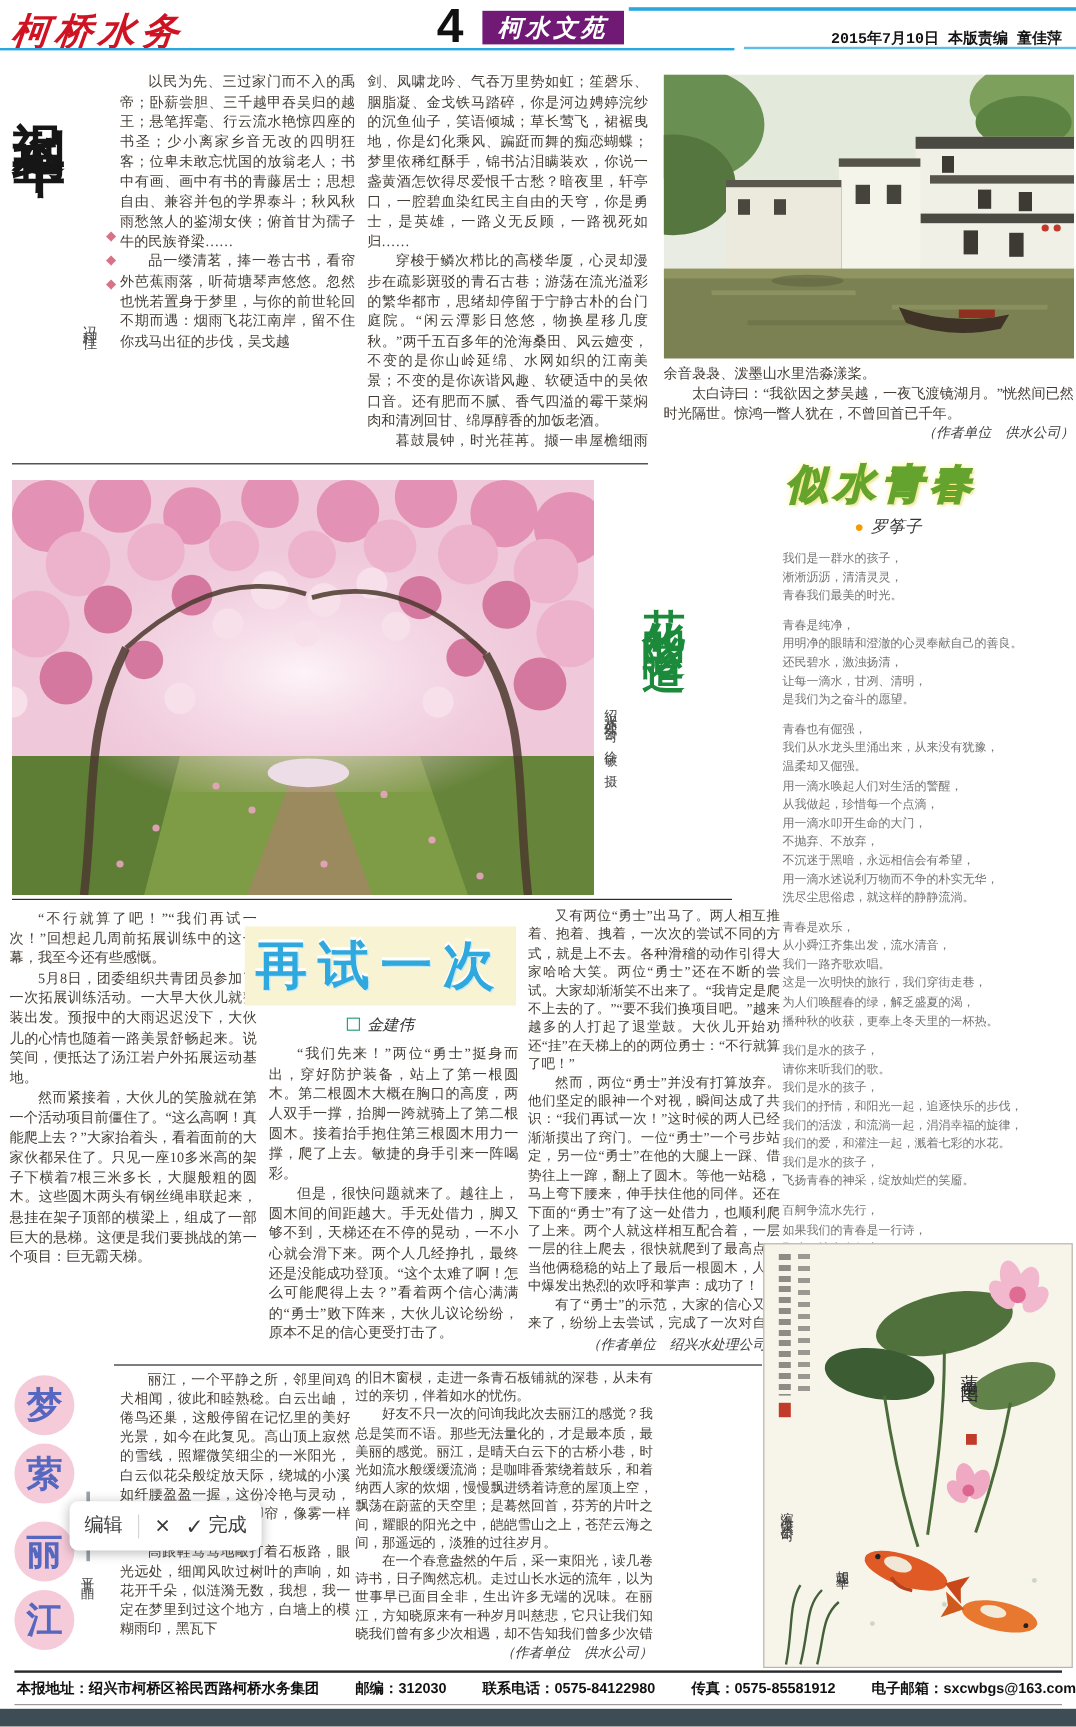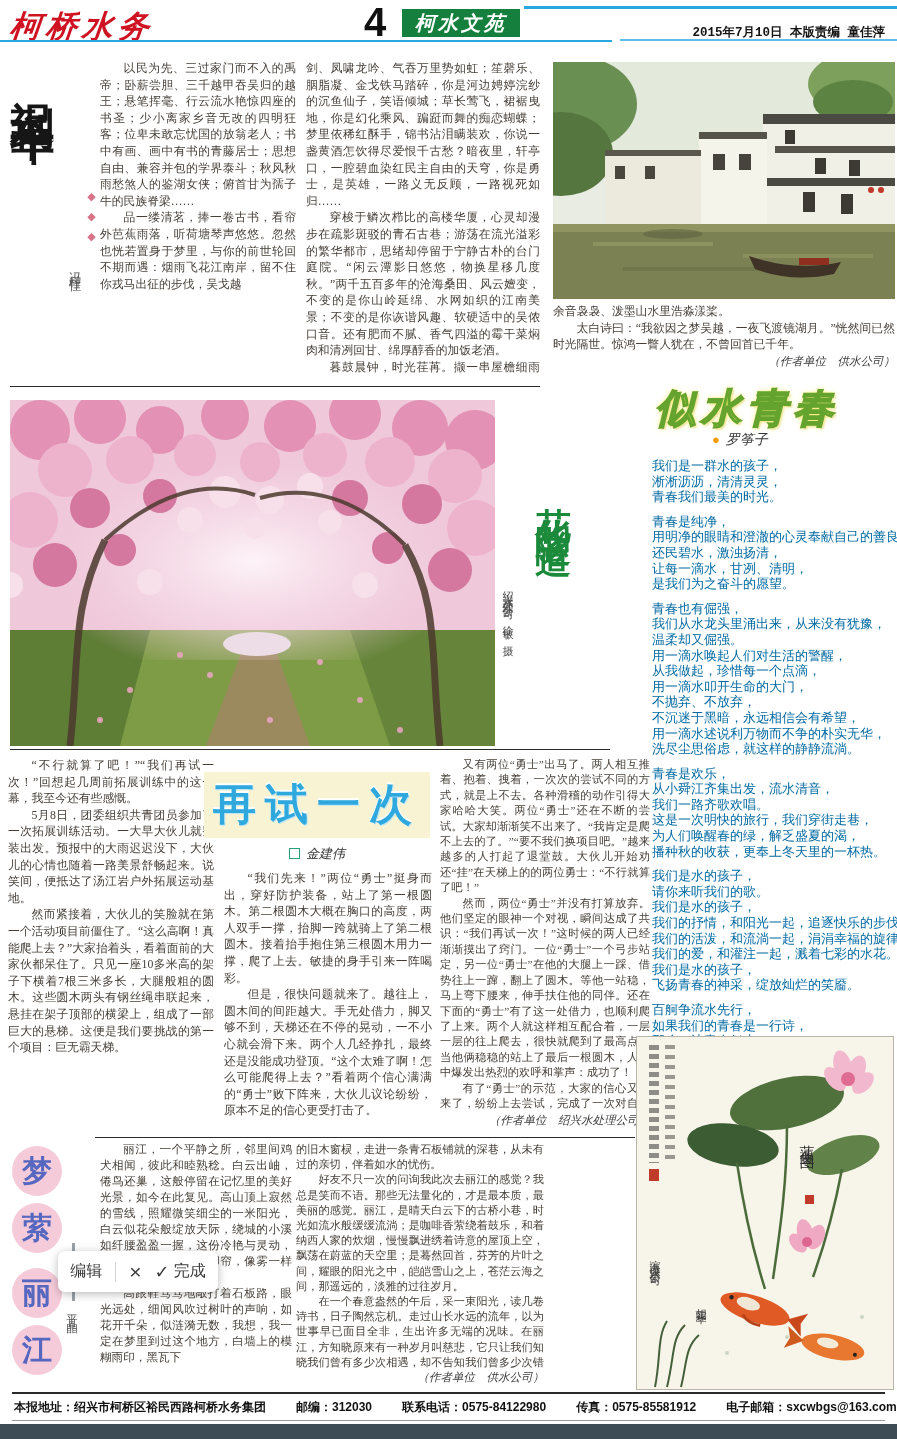--- a/index.html
+++ b/index.html
@@ -8,38 +8,38 @@
   .abs{position:absolute;}
   .vert{writing-mode:vertical-rl;}
   .bt{font-size:11.8px;line-height:16.6px;text-align:justify;color:#453e37;overflow:hidden;}
   .bt p{margin:0;text-indent:2em;}
   .bt p.cont{text-indent:0;}
   .byline{font-style:italic;text-align:right;font-size:11.5px;color:#3c3c3c;}
   .rule{background:#2a2a2a;}
   
   .logo{font-size:31px;font-weight:bold;font-style:italic;color:#cf1322;letter-spacing:5px;transform:skewX(-6deg);}
   .pageno{font-size:40px;font-weight:900;color:#101010;font-family:"Liberation Sans",sans-serif;}
-  .secbox{background:#15803d;color:#fff;font-size:20px;font-style:italic;font-weight:bold;
+  .secbox{background:#701a75;color:#fff;font-size:20px;font-style:italic;font-weight:bold;
           display:flex;align-items:center;justify-content:center;letter-spacing:3px;}
   .blue{background:#2aa7df;}
   .dateline{font-size:12.5px;font-weight:bold;color:#141414;font-family:"Liberation Sans",sans-serif;}
   
   .t1{font-size:44px;font-weight:900;color:#161616;letter-spacing:7px;line-height:1;}
   .diam{color:#d87387;font-size:11px;letter-spacing:7px;}
   .vauthor{font-size:12px;color:#4a4a4a;letter-spacing:4px;}
   .photo{overflow:hidden;}
   
   .ft{font-size:36px;font-weight:900;color:#1c8a3b;letter-spacing:12px;}
   .fcredit{font-size:11px;color:#4a4a4a;letter-spacing:3px;}
   
-  .poemtitle{font-size:40px;font-weight:900;font-style:italic;letter-spacing:6px;color:#aed04b;
+  .poemtitle{font-size:34px;font-weight:900;font-style:italic;letter-spacing:6px;color:#aed04b;
      -webkit-text-stroke:1.5px #63a32e;text-shadow:0 0 6px #ffef7a,0 0 2px #ffe800,2px 2px 2px #e5e0b0;}
   .poemauthor{font-size:14px;font-style:italic;color:#333;}
   .pdot{color:#f59a00;font-size:13px;margin-right:6px;}
-  .pl{font-size:13px;line-height:15.6px;color:#0369a1;white-space:nowrap;}
+  .pl{font-size:10px;line-height:15.6px;color:#737373;white-space:nowrap;}
   .stanza{margin-bottom:9px;}
   
   .retrybox{background:#f8f3d3;display:flex;align-items:center;justify-content:center;}
   .retrytitle{font-size:43px;font-weight:900;letter-spacing:9px;color:#2fa8de;
      text-shadow:0 -2px 0 #ffffff,1px 1px 0 #bfe6f5;}
   .boxauthor{font-size:13px;font-style:italic;color:#333;text-align:center;}
   .sq{display:inline-block;width:9px;height:9px;border:1.5px solid #2aa07a;margin-right:6px;vertical-align:-1px;}
   
   .ljc{width:50px;height:50px;border-radius:50%;background:#f6cbd9;color:#5667c0;font-weight:900;
        font-size:30px;display:flex;align-items:center;justify-content:center;}

